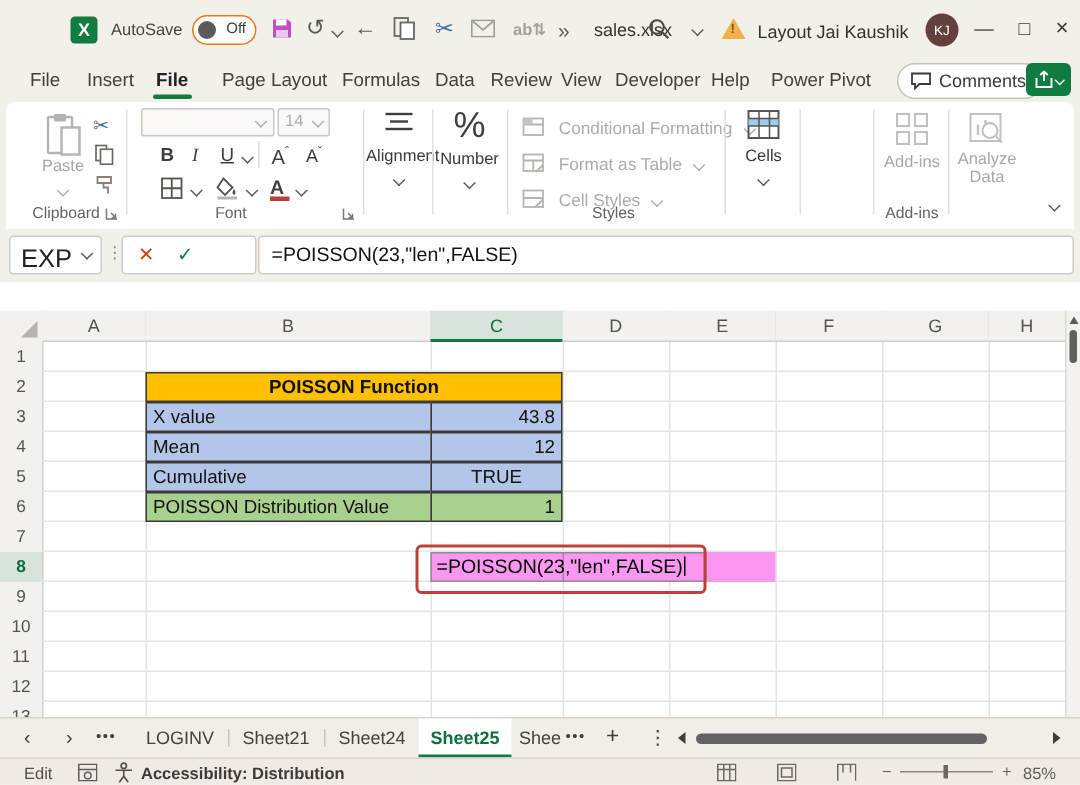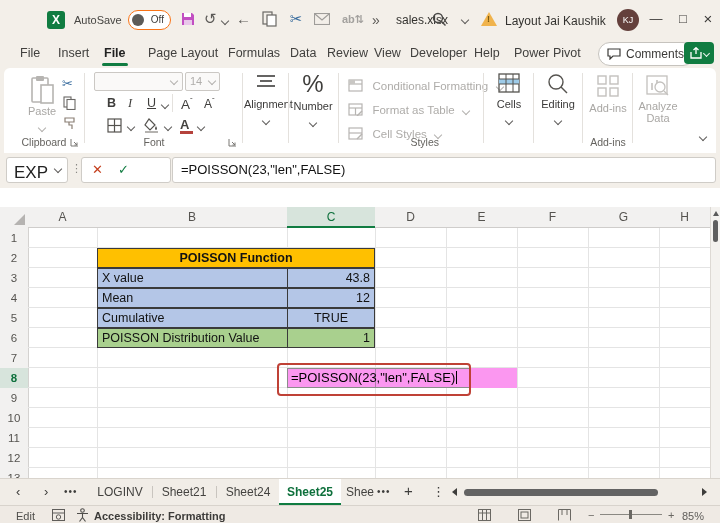--- a/index.html
+++ b/index.html
@@ -281,45 +281,37 @@
     </div>
     <div class="abs" style="left:344px;top:56px;">
       <svg width="15" height="13" viewBox="0 0 15 13" style="display:inline-block;vertical-align:-2px;">
           <rect x="1" y="1" width="13" height="11" fill="none" stroke="#b7b5b2" stroke-width="1.2"></rect>
           <line x1="1" y1="6" x2="14" y2="6" stroke="#b7b5b2" stroke-width="1.2"></line>
           <path d="M9 12 L14 7" stroke="#b7b5b2" stroke-width="1.4"></path>
         </svg>
       <span style="font-size:11.5px;color:#aeaca9;margin-left:5px;">Cell Styles</span>
       <span class="chv g" style="margin-left:4px;"></span>
     </div>
-    <div class="glabel" style="left:375px;width:60px;text-align:right;">Styles</div>
+    <div class="glabel" style="left:375px;width:60px;">Styles</div>
     <div class="vsep" style="left:479px;"></div>
 
     <div class="abs" style="left:484px;top:5px;width:42px;text-align:center;">
       <svg width="22" height="20" viewBox="0 0 22 20" style="margin:0 auto;">
           <rect x="1" y="1" width="20" height="18" fill="none" stroke="#55534f" stroke-width="1.3"></rect>
           <rect x="1" y="6" width="20" height="5" fill="#9ecbe8"></rect>
           <line x1="1" y1="6" x2="21" y2="6" stroke="#55534f" stroke-width="1"></line>
           <line x1="1" y1="11" x2="21" y2="11" stroke="#55534f" stroke-width="1"></line>
           <line x1="8" y1="1" x2="8" y2="19" stroke="#55534f" stroke-width="1"></line>
           <line x1="15" y1="1" x2="15" y2="19" stroke="#55534f" stroke-width="1"></line>
         </svg>
       <div class="btnlabel" style="margin-top:5px;">Cells</div>
       <span class="chv"></span>
     </div>
     <div class="vsep" style="left:529px;"></div>
 
-    <div class="abs" style="left:532px;top:5px;width:44px;text-align:center;">
-      <svg width="22" height="22" viewBox="0 0 22 22" style="margin:0 auto;">
-          <circle cx="9" cy="9" r="7" fill="none" stroke="#55534f" stroke-width="1.4"></circle>
-          <line x1="14" y1="14" x2="20" y2="20" stroke="#55534f" stroke-width="1.4"></line>
-        </svg>
-      <div class="btnlabel" style="margin-top:3px;">Editing</div>
-      <span class="chv"></span>
-    </div>
     <div class="vsep" style="left:578px;"></div>
 
     <div class="abs" style="left:582px;top:7px;width:44px;text-align:center;">
       <svg width="22" height="22" viewBox="0 0 22 22" style="margin:0 auto;">
           <rect x="1" y="1" width="8" height="8" fill="none" stroke="#c3c1be" stroke-width="1.4"></rect>
           <rect x="13" y="1" width="8" height="8" fill="none" stroke="#c3c1be" stroke-width="1.4"></rect>
           <rect x="1" y="13" width="8" height="8" fill="none" stroke="#c3c1be" stroke-width="1.4"></rect>
           <rect x="13" y="13" width="8" height="8" fill="none" stroke="#c3c1be" stroke-width="1.4"></rect>
         </svg>
       <div class="btnlabel g" style="margin-top:5px;">Add-ins</div>
@@ -452,21 +444,21 @@
           <line x1="0.5" y1="4" x2="12.5" y2="4" stroke="#5f5d5a" stroke-width="1"></line>
           <circle cx="6.5" cy="8" r="2.2" fill="none" stroke="#5f5d5a" stroke-width="1"></circle>
         </svg>
     </div>
     <div class="abs" style="left:76px;top:2px;">
       <svg width="13" height="14" viewBox="0 0 13 14">
           <circle cx="6.5" cy="2.5" r="1.8" fill="none" stroke="#4f4e4b" stroke-width="1.1"></circle>
           <path d="M1 5.5 h11 M6.5 5.5 v4 M6.5 9.5 l-3 4 M6.5 9.5 l3 4" fill="none" stroke="#4f4e4b" stroke-width="1.1"></path>
         </svg>
     </div>
-    <span class="abs" style="left:94px;top:4px;font-weight:bold;color:#3c3b39;">Accessibility: Formatting</span>
+    <span class="abs" style="left:94px;top:4px;font-weight:bold;color:#3c3b39;">Accessibility: Distribution</span>
     <div class="abs" style="left:478px;top:3px;">
       <svg width="13" height="12" viewBox="0 0 13 12">
           <rect x="0.5" y="0.5" width="12" height="11" fill="none" stroke="#6a6863" stroke-width="1"></rect>
           <line x1="0.5" y1="4" x2="12.5" y2="4" stroke="#6a6863" stroke-width="1"></line>
           <line x1="4.5" y1="0.5" x2="4.5" y2="11.5" stroke="#6a6863" stroke-width="1"></line>
           <line x1="8.5" y1="0.5" x2="8.5" y2="11.5" stroke="#6a6863" stroke-width="1"></line>
         </svg>
     </div>
     <div class="abs" style="left:518px;top:3px;">
       <svg width="13" height="12" viewBox="0 0 13 12">

